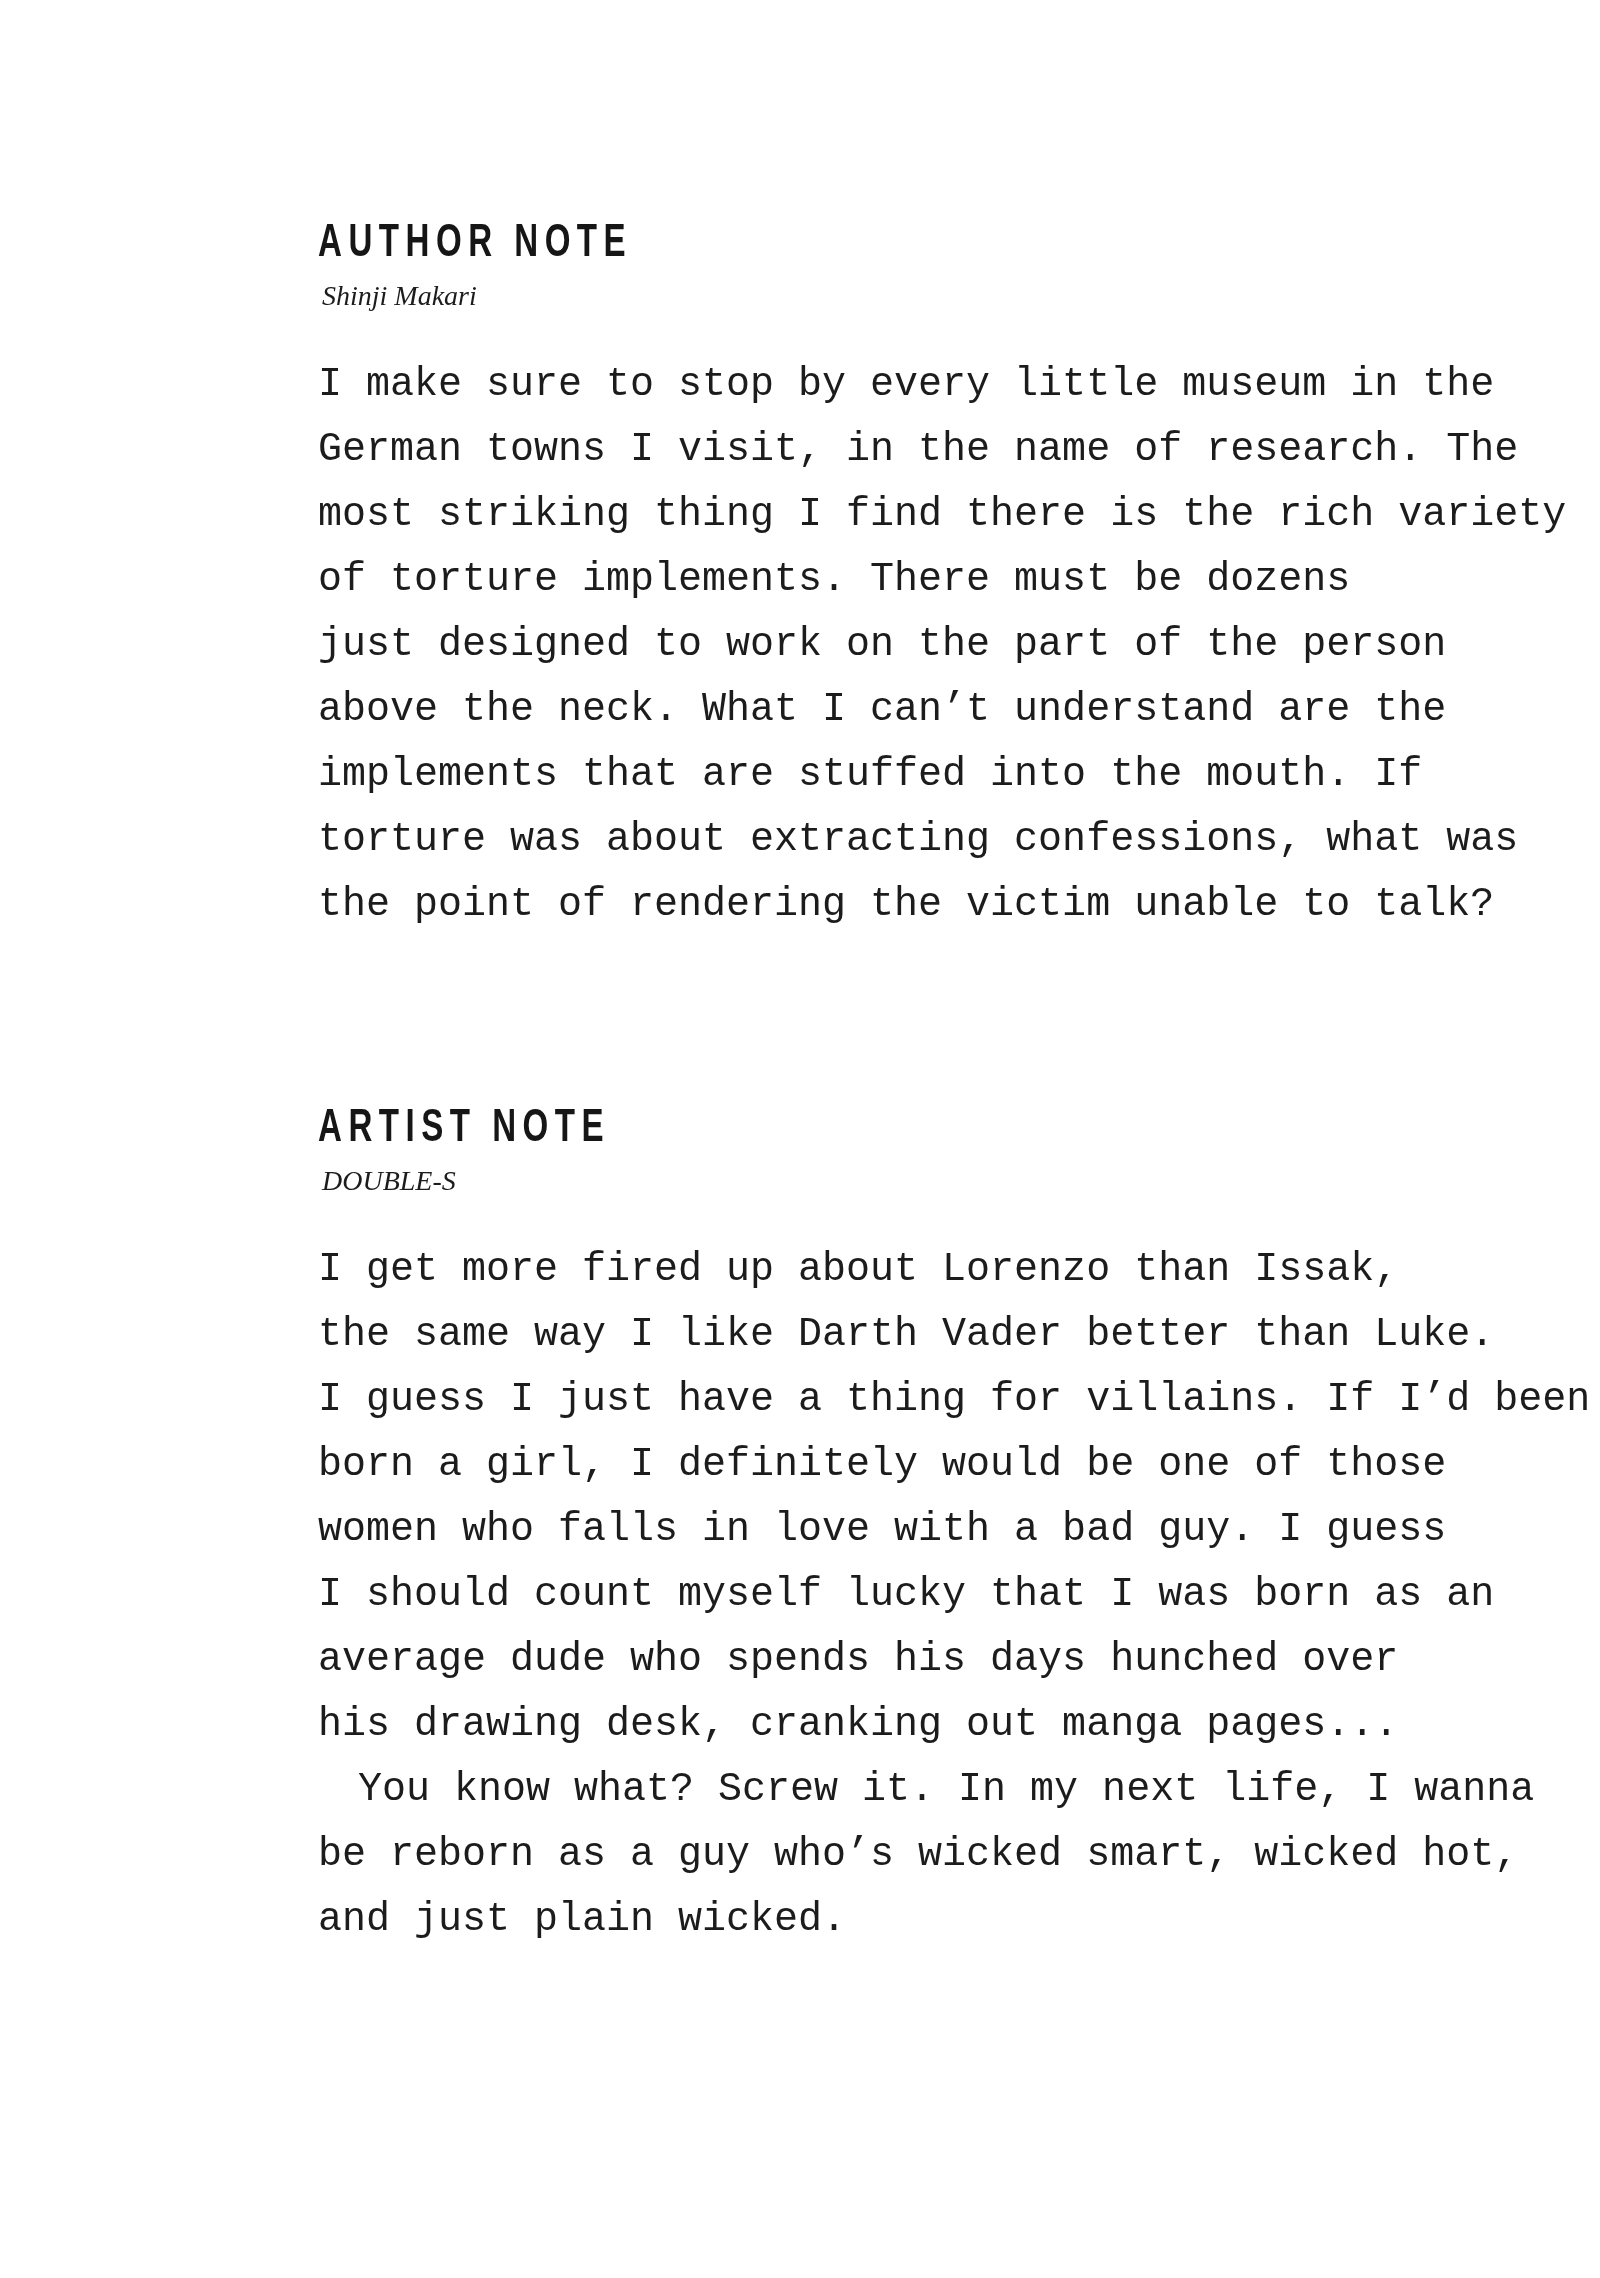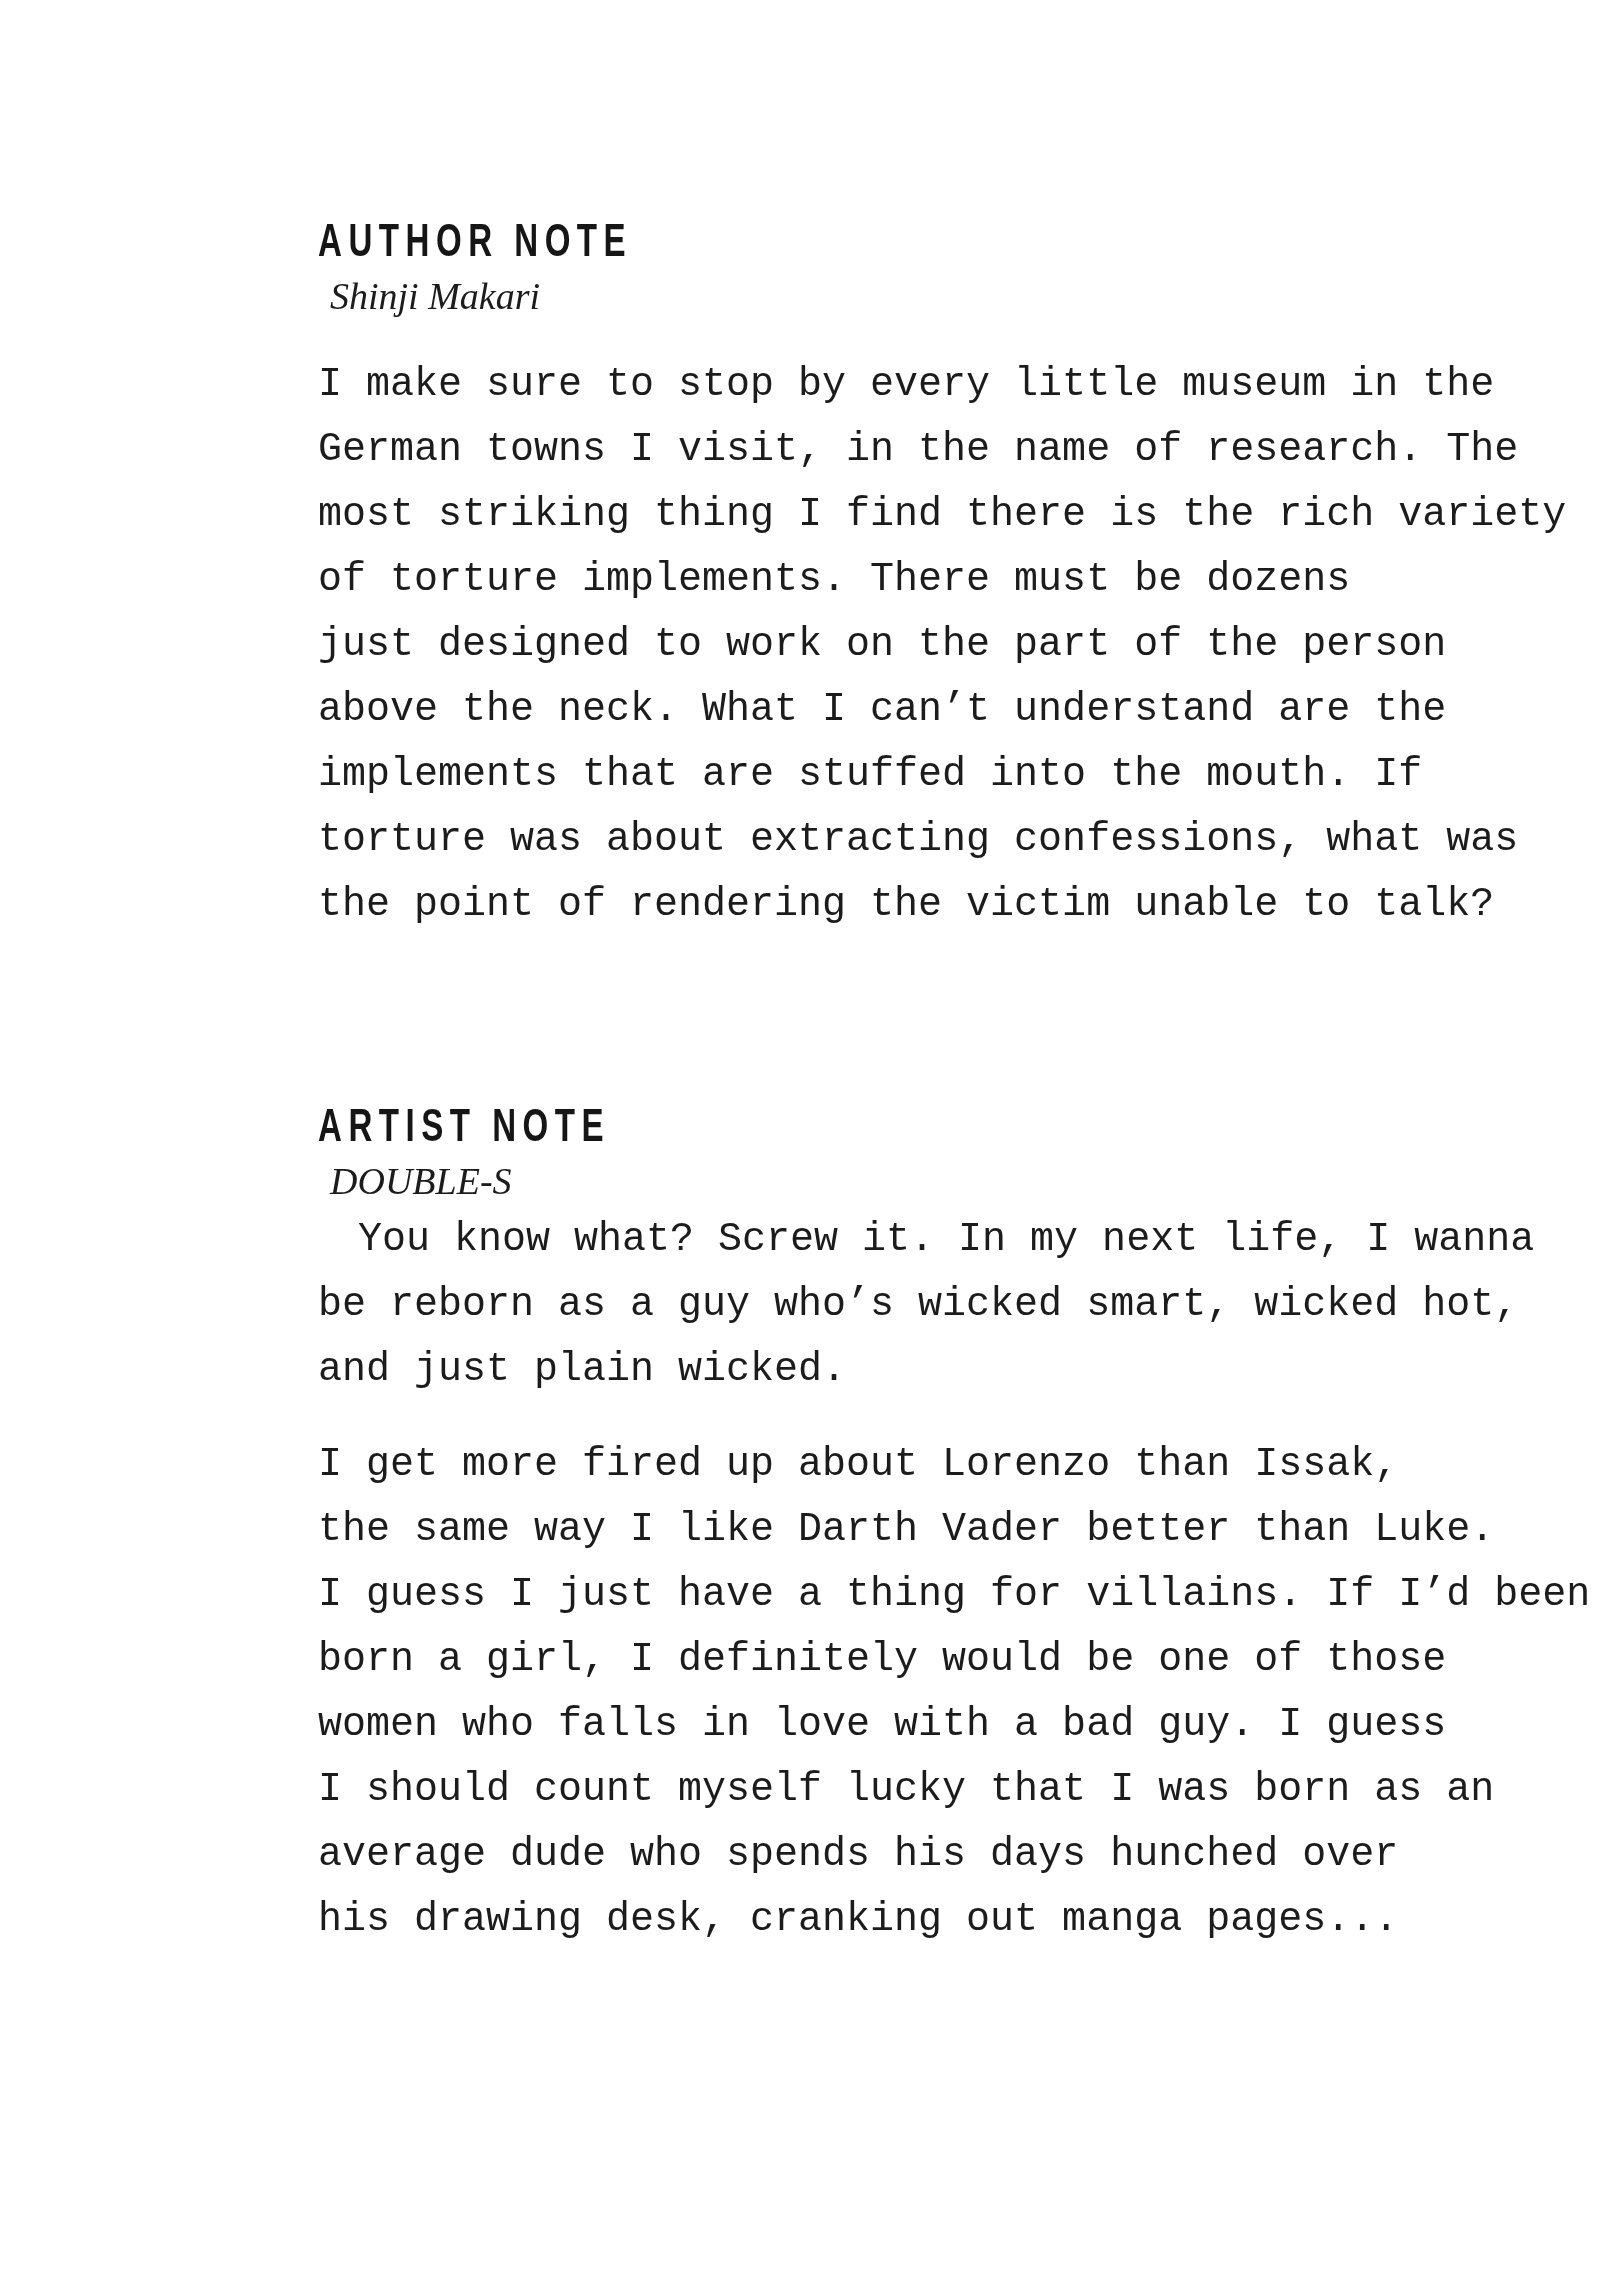--- a/index.html
+++ b/index.html
@@ -30,23 +30,23 @@
     letter-spacing: 9px;
     color: #161616;
     margin: 0;
     white-space: pre;
     transform: scaleX(0.72);
     transform-origin: left bottom;
   }
   .byline {
     font-family: "Liberation Serif", serif;
     font-style: italic;
-    font-size: 38px;
+    font-size: 28px;
     line-height: 52px;
-    margin: 10px 0 0 12px;
+    margin: 10px 0 0 4px;
     color: #1c1c1c;
     white-space: pre;
   }
   .note-body {
     font-family: Liberation Mono, monospace;
     font-size: 40px;
     line-height: 65px;
     margin: 30px 0 0 0;
     color: #1c1c1c;
     white-space: pre;
@@ -75,27 +75,27 @@
 just designed to work on the part of the person
 above the neck. What I can’t understand are the
 implements that are stuffed into the mouth. If
 torture was about extracting confessions, what was
 the point of rendering the victim unable to talk?</p>
     </section>
 
     <section class="artist-section">
       <h2 class="note-heading">ARTIST NOTE</h2>
       <p class="byline">DOUBLE-S</p>
-      <p class="note-body continuation">You know what? Screw it. In my next life, I wanna
-be reborn as a guy who’s wicked smart, wicked hot,
-and just plain wicked.</p>
       <p class="note-body">I get more fired up about Lorenzo than Issak,
 the same way I like Darth Vader better than Luke.
 I guess I just have a thing for villains. If I’d been
 born a girl, I definitely would be one of those
 women who falls in love with a bad guy. I guess
 I should count myself lucky that I was born as an
 average dude who spends his days hunched over
 his drawing desk, cranking out manga pages...</p>
+      <p class="note-body continuation">You know what? Screw it. In my next life, I wanna
+be reborn as a guy who’s wicked smart, wicked hot,
+and just plain wicked.</p>
     </section>
 
   </div>
 </div>
 
 </body></html>

